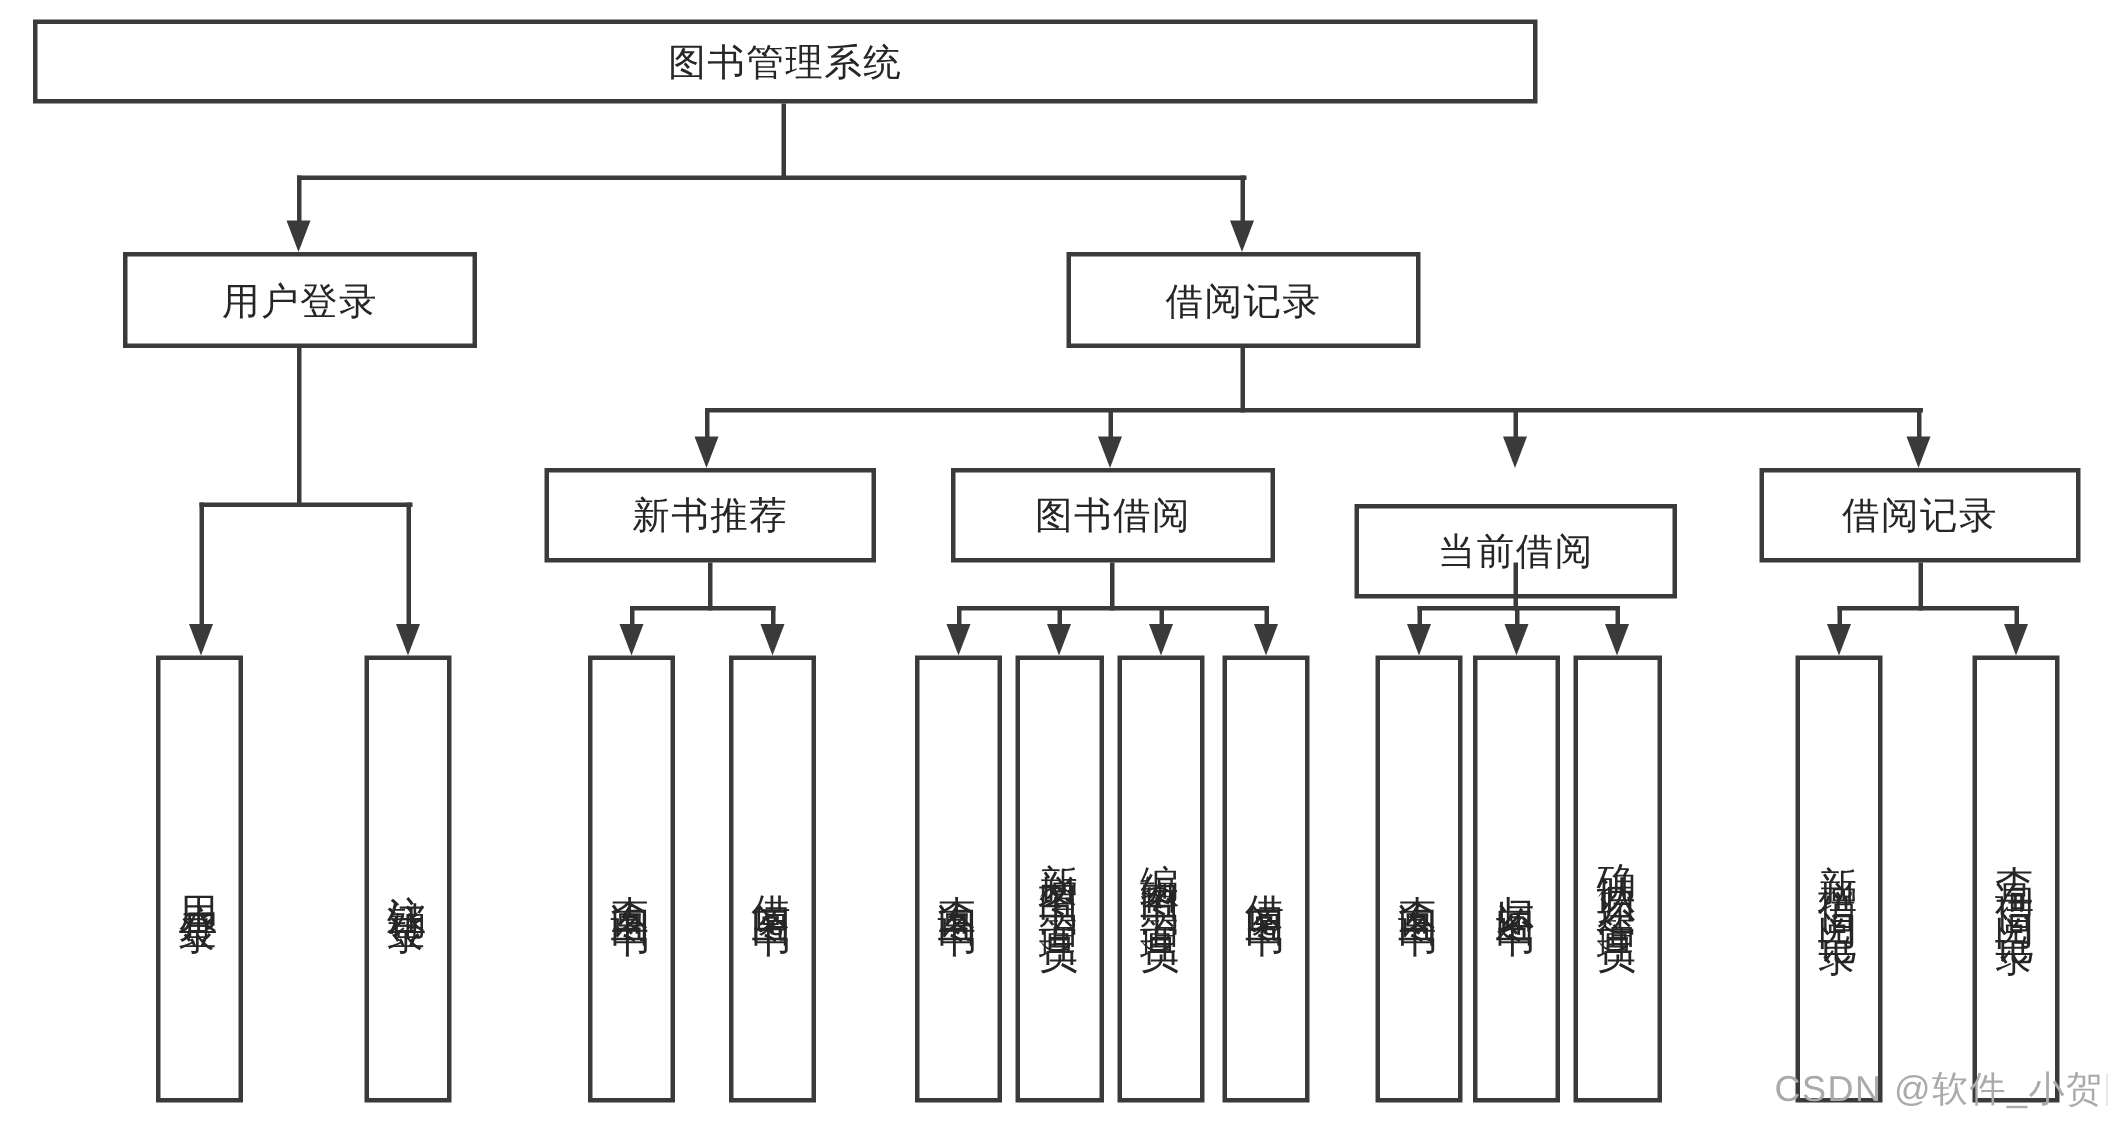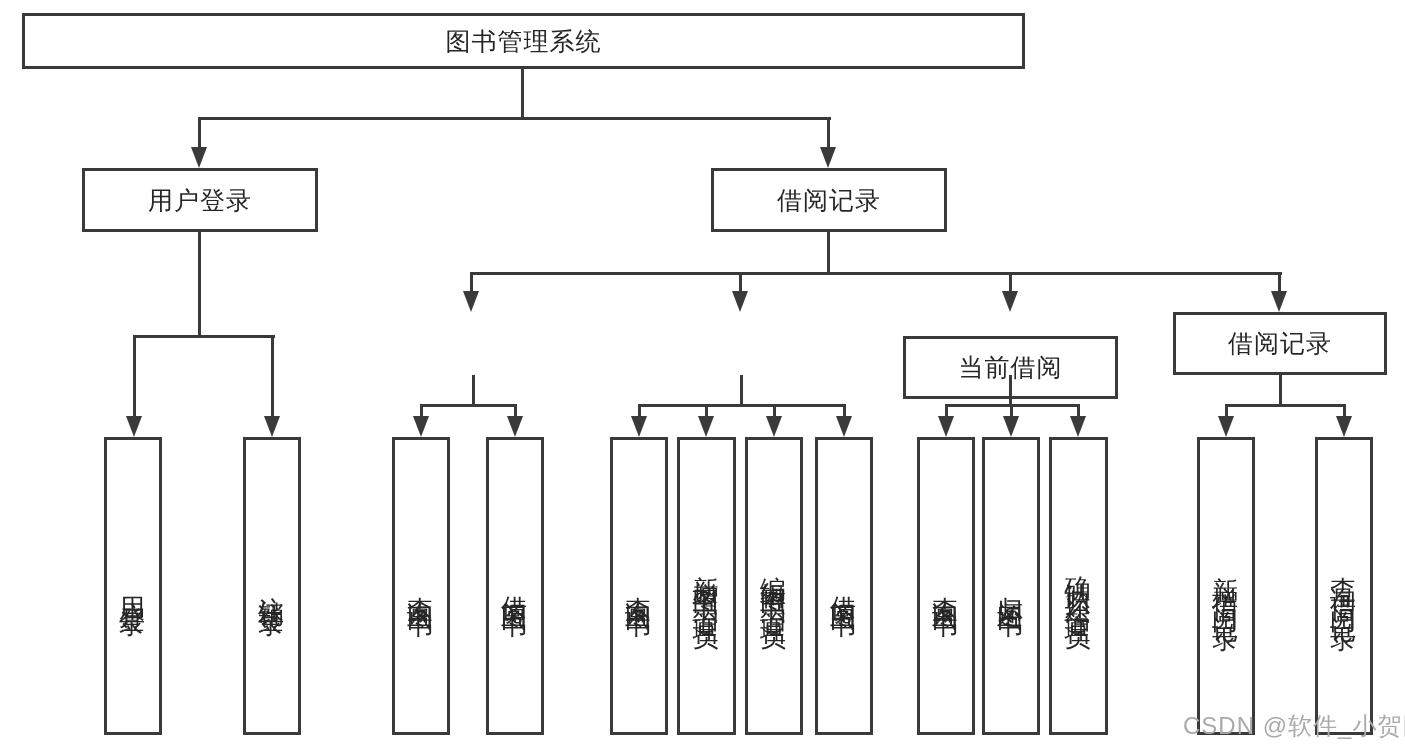--- a/index.html
+++ b/index.html
@@ -58,20 +58,22 @@
 </head>
 <body>
 
 <div id="stage">
 
   <div class="node" style="left:22px;top:13px;width:1003px;height:56px;">图书管理系统</div>
 
   <div class="node" style="left:82px;top:168px;width:236px;height:64px;">用户登录</div>
   <div class="node" style="left:711px;top:168px;width:236px;height:64px;">借阅记录</div>
 
+  <div class="node" style="left:363px;top:312px;width:221px;height:63px;">新书推荐</div>
+  <div class="node" style="left:634px;top:312px;width:216px;height:63px;">图书借阅</div>
   <div class="node" style="left:903px;top:312px;width:215px;height:63px;margin-top:24px;">当前借阅</div>
   <div class="node" style="left:1173px;top:312px;width:214px;height:63px;">借阅记录</div>
 
   <div class="node vnode v4" style="left:104px;top:437px;width:58px;height:298px;">用户登录</div>
   <div class="node vnode v4" style="left:243px;top:437px;width:58px;height:298px;">注销登录</div>
 
   <div class="node vnode v4" style="left:392px;top:437px;width:58px;height:298px;">查询图书</div>
   <div class="node vnode v4" style="left:486px;top:437px;width:58px;height:298px;">借阅图书</div>
 
   <div class="node vnode v4" style="left:610px;top:437px;width:58px;height:298px;">查询图书</div>

